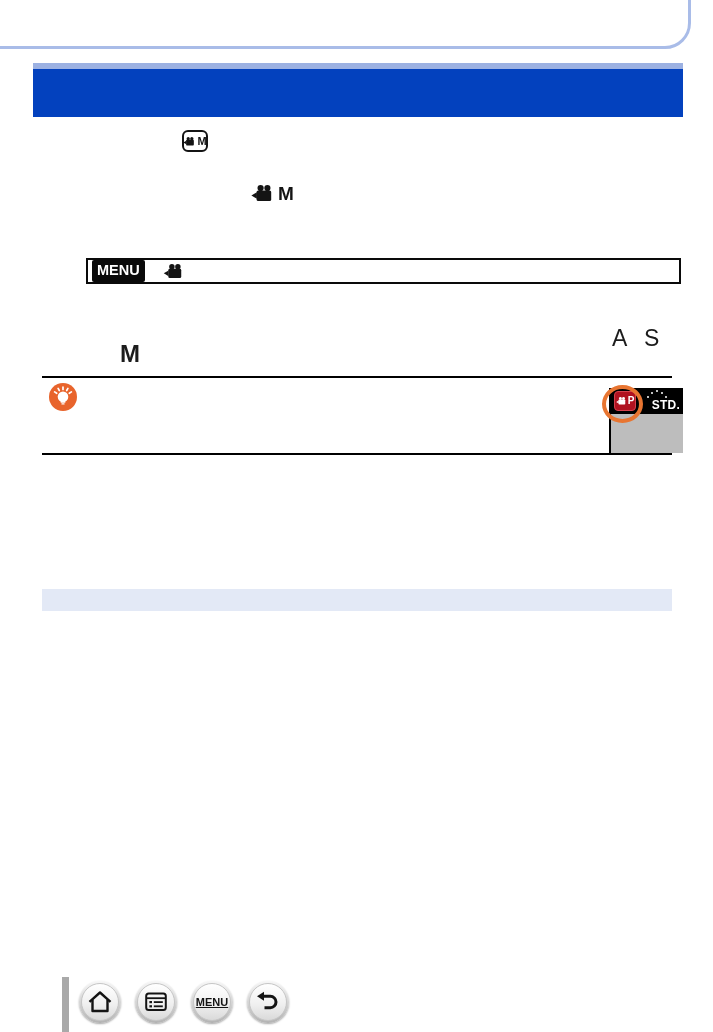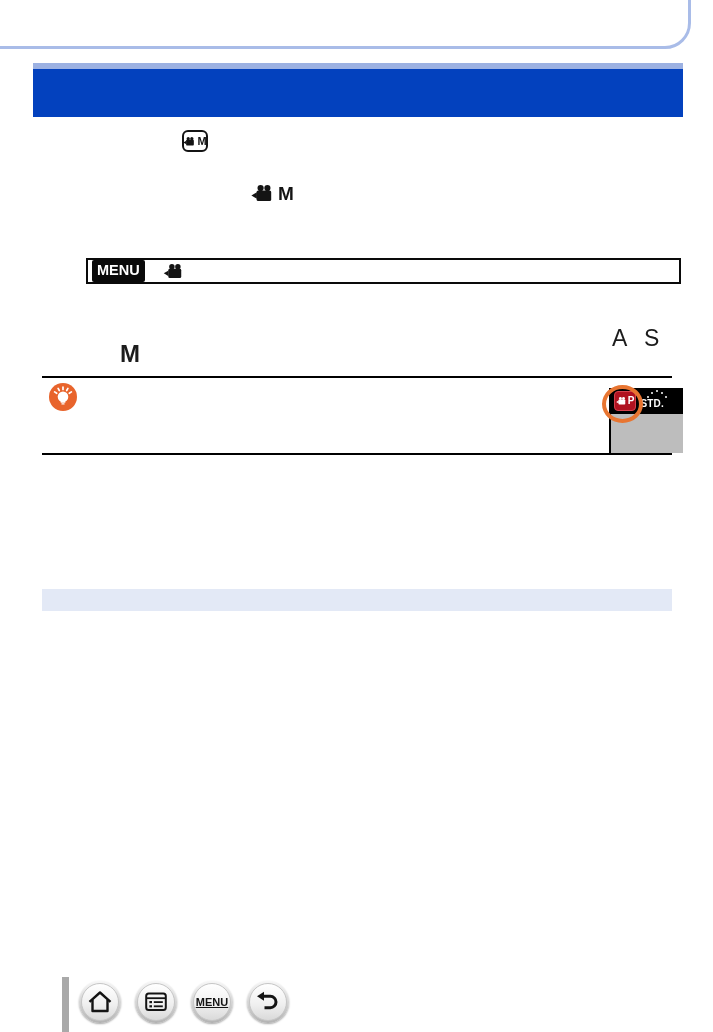--- a/index.html
+++ b/index.html
@@ -43,21 +43,21 @@
   .tip-bulb{left:49px;top:383px;width:28px;height:28px;}
 
   .lcd-thumb{left:609px;top:388px;width:74px;height:65px;background:#bdbdbd;border-left:2px solid #000;}
   .lcd-strip{position:absolute;left:0;top:0;right:0;height:26px;background:#000;}
   .lcd-mode-icon{position:absolute;left:3px;top:3px;width:22px;height:20px;background:#b01220;
                  border:1px solid #d4414d;border-radius:4px;display:flex;align-items:center;
                  justify-content:center;gap:1px;color:#fff;}
   .lcd-mode-icon .ltr{font-size:10px;font-weight:700;line-height:1;}
   .std-wrap{position:absolute;right:2px;top:2px;width:36px;height:22px;color:#fff;}
   .std-dot{position:absolute;width:2px;height:2px;border-radius:50%;background:#fff;}
-  .std-label{position:absolute;right:17px;top:9px;font-size:10px;font-weight:700;letter-spacing:.2px;line-height:1;}
+  .std-label{position:absolute;right:1px;top:9px;font-size:12px;font-weight:700;letter-spacing:.2px;line-height:1;}
   .highlight-ellipse{left:602px;top:385px;width:41px;height:38px;border:4px solid #e87531;border-radius:50%;}
 
   
   .section-bar{left:42px;top:589px;width:630px;height:22px;background:#e3e9f6;}
 
   
   .footer-rail{left:62px;top:977px;width:7px;height:55px;background:#a9a9a9;}
   .nav-btn{top:981px;width:42px;height:42px;border-radius:50%;padding:2px;
            background:linear-gradient(180deg,#f7f7f7,#b3b3b3);
            box-shadow:0 1px 2px rgba(0,0,0,.35);cursor:pointer;}

